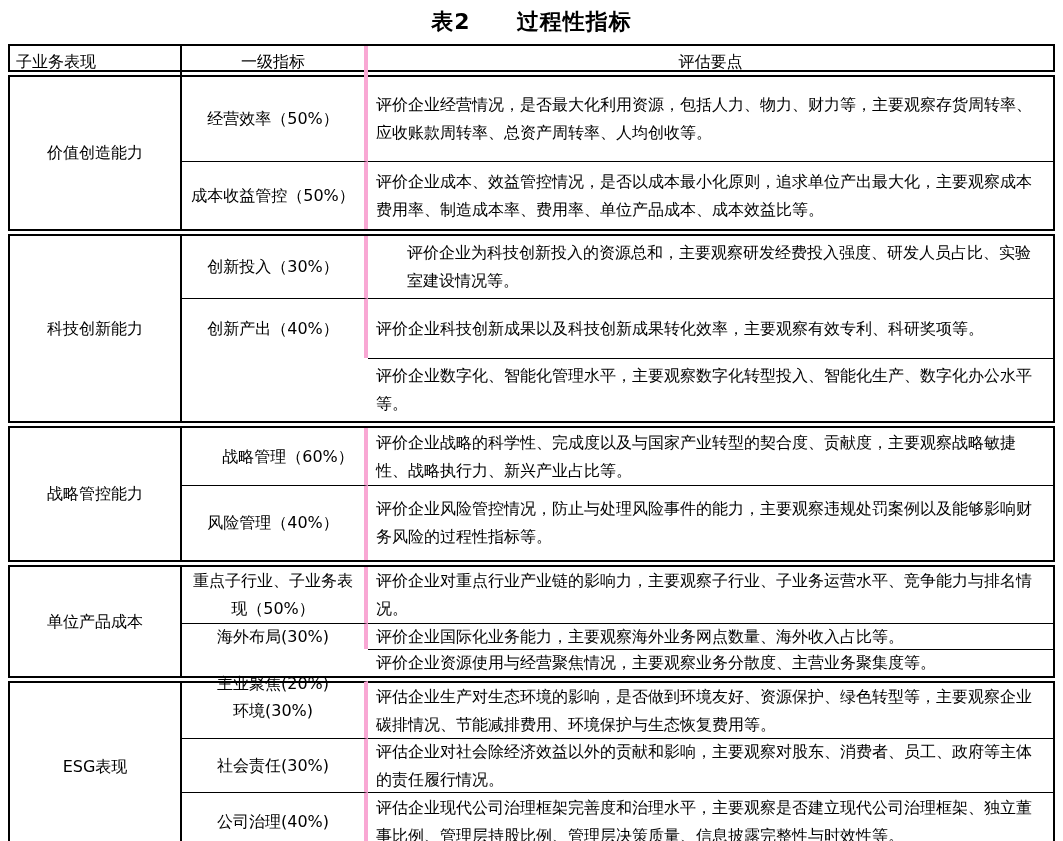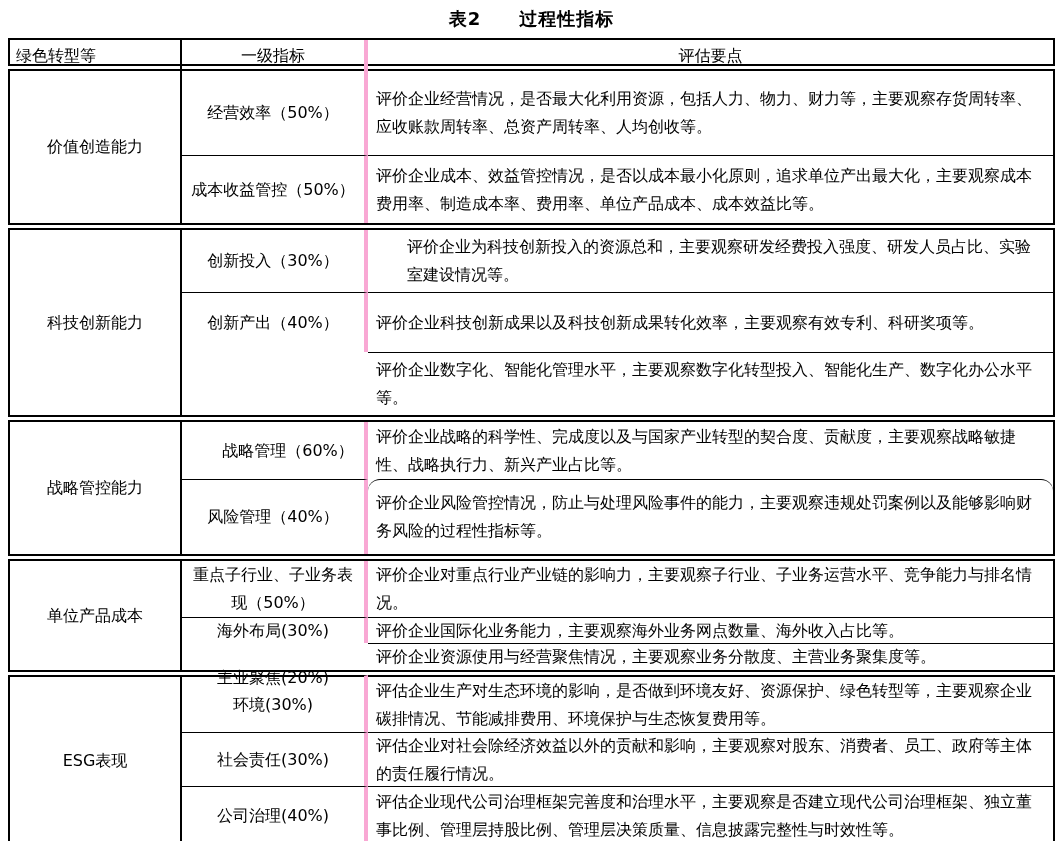--- a/index.html
+++ b/index.html
@@ -12,21 +12,21 @@
   .page {
     width: 1063px;
     height: 841px;
     background: #ffffff;
     overflow: hidden;
     box-sizing: border-box;
   }
   .doc-title {
     text-align: center;
     font-weight: bold;
-    font-size: 18px;
+    font-size: 22px;
     padding: 7px 0 7px 0;
     letter-spacing: 1px;
   }
   .tbl {
     width: 1047px;
     margin-left: 8px;
   }
   .grid-row {
     display: grid;
     grid-template-columns: 172px 186px 685px;
@@ -52,21 +52,21 @@
   .element-cell { grid-column: 1; grid-row: 1 / -1; }
 </style>
 </head>
 <body>
 
 <div class="page">
   <div class="doc-title">表2　　过程性指标</div>
 
   <div class="tbl">
     <div class="grid-row hdr">
-      <div class="cell c1">绿色转型等</div>
+      <div class="cell c1">子业务表现</div>
       <div class="cell c2">一级指标</div>
       <div class="cell c3">评估要点</div>
     </div>
     <div id="groups-container">
         <div class="grid-row group" style="grid-template-rows: 84px 68px;">
           <div class="cell c1 element-cell">价值创造能力</div>
           <div class="cell c2" style="grid-area: 1 / 2;">经营效率（50%）</div>
           <div class="cell c3" style="grid-area: 1 / 3;">评价企业经营情况，是否最大化利用资源，包括人力、物力、财力等，主要观察存货周转率、应收账款周转率、总资产周转率、人均创收等。</div>
           <div class="cell c2 rt" style="grid-area: 2 / 2;">成本收益管控（50%）</div>
           <div class="cell c3 rt" style="grid-area: 2 / 3;">评价企业成本、效益管控情况，是否以成本最小化原则，追求单位产出最大化，主要观察成本费用率、制造成本率、费用率、单位产品成本、成本效益比等。</div>
@@ -77,21 +77,21 @@
           <div class="cell c3" style="grid-area: 1 / 3; padding-left: 39px;">评价企业为科技创新投入的资源总和，主要观察研发经费投入强度、研发人员占比、实验室建设情况等。</div>
           <div class="cell c2 rt" style="grid-area: 2 / 2;">创新产出（40%）</div>
           <div class="cell c3 rt" style="grid-area: 2 / 3;">评价企业科技创新成果以及科技创新成果转化效率，主要观察有效专利、科研奖项等。</div>
           <div class="cell c3 rt" style="grid-area: 3 / 3;">评价企业数字化、智能化管理水平，主要观察数字化转型投入、智能化生产、数字化办公水平等。</div>
         </div>
         <div class="grid-row group" style="grid-template-rows: 57px 75px;">
           <div class="cell c1 element-cell">战略管控能力</div>
           <div class="cell c2" style="grid-area: 1 / 2; padding-left: 36px;">战略管理（60%）</div>
           <div class="cell c3" style="grid-area: 1 / 3;">评价企业战略的科学性、完成度以及与国家产业转型的契合度、贡献度，主要观察战略敏捷性、战略执行力、新兴产业占比等。</div>
           <div class="cell c2 rt" style="grid-area: 2 / 2;">风险管理（40%）</div>
-          <div class="cell c3 rt" style="grid-area: 2 / 3; border-radius: 12px;">评价企业风险管控情况，防止与处理风险事件的能力，主要观察违规处罚案例以及能够影响财务风险的过程性指标等。</div>
+          <div class="cell c3 rt" style="grid-area: 2 / 3;">评价企业风险管控情况，防止与处理风险事件的能力，主要观察违规处罚案例以及能够影响财务风险的过程性指标等。</div>
         </div>
         <div class="grid-row group" style="grid-template-rows: 56px 26px 27px;">
           <div class="cell c1 element-cell">单位产品成本</div>
           <div class="cell c2" style="grid-area: 1 / 2;">重点子行业、子业务表现（50%）</div>
           <div class="cell c3" style="grid-area: 1 / 3;">评价企业对重点行业产业链的影响力，主要观察子行业、子业务运营水平、竞争能力与排名情况。</div>
           <div class="cell c2 rt" style="grid-area: 2 / 2;">海外布局(30%)</div>
           <div class="cell c3 rt" style="grid-area: 2 / 3;">评价企业国际化业务能力，主要观察海外业务网点数量、海外收入占比等。</div>
           <div class="cell c2 rt" style="grid-area: 3 / 2; margin-top: 32px;">主业聚焦(20%)</div>
           <div class="cell c3 rt" style="grid-area: 3 / 3;">评价企业资源使用与经营聚焦情况，主要观察业务分散度、主营业务聚集度等。</div>
         </div>

